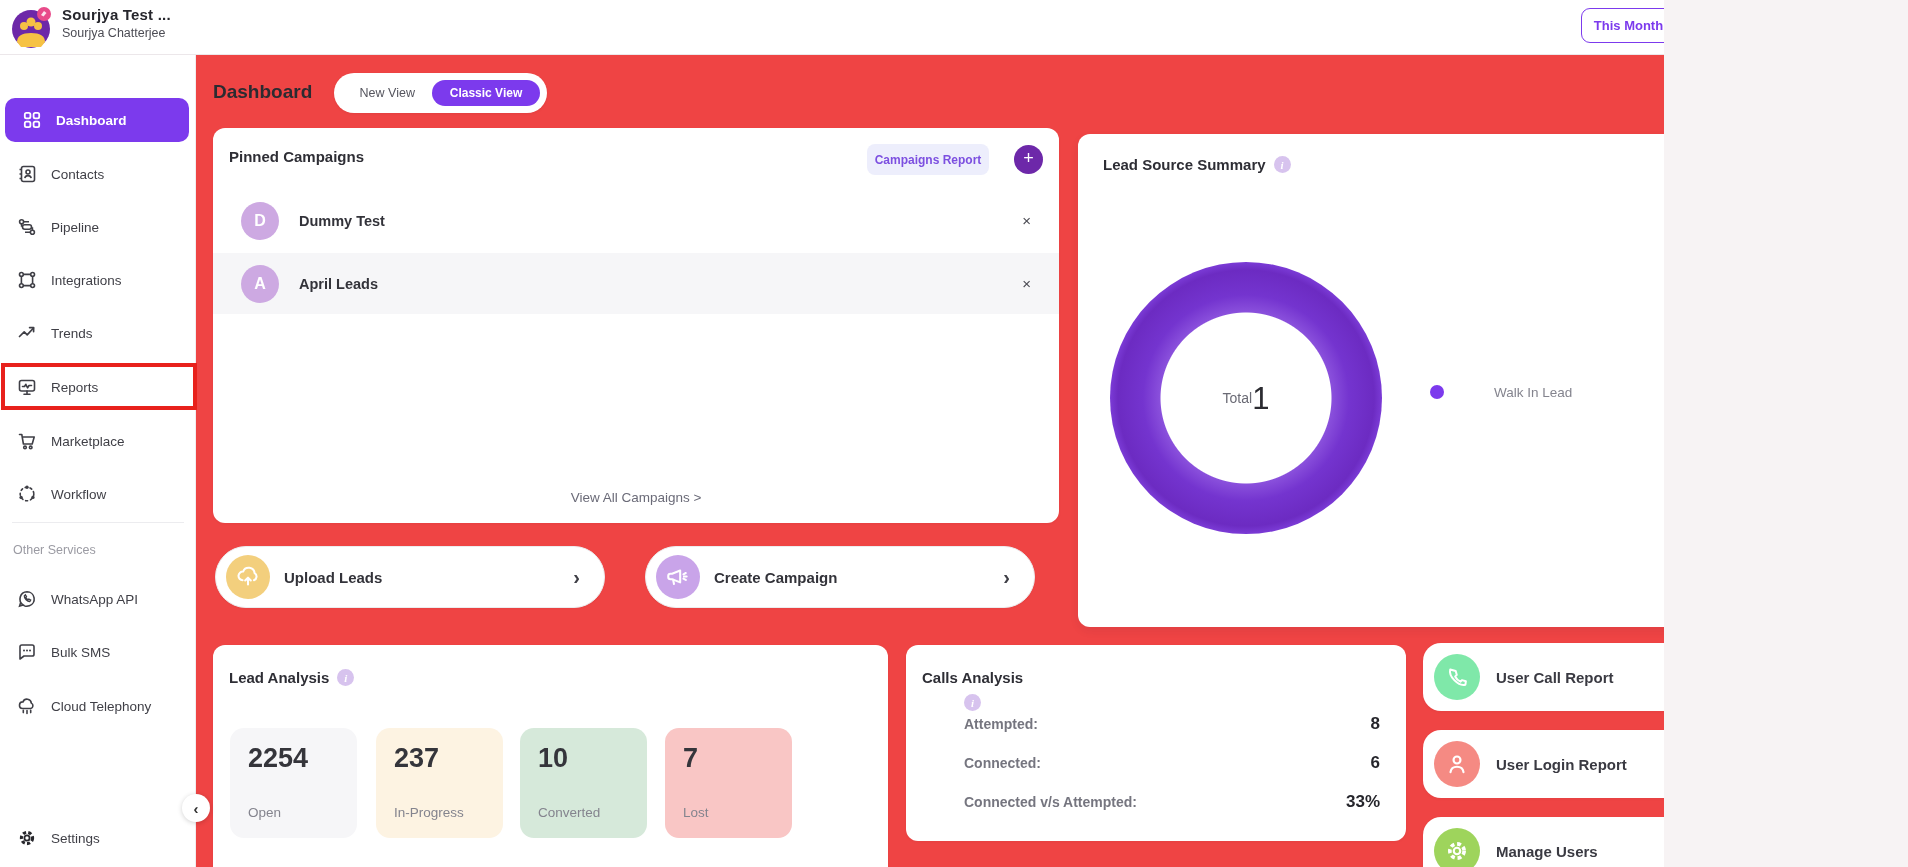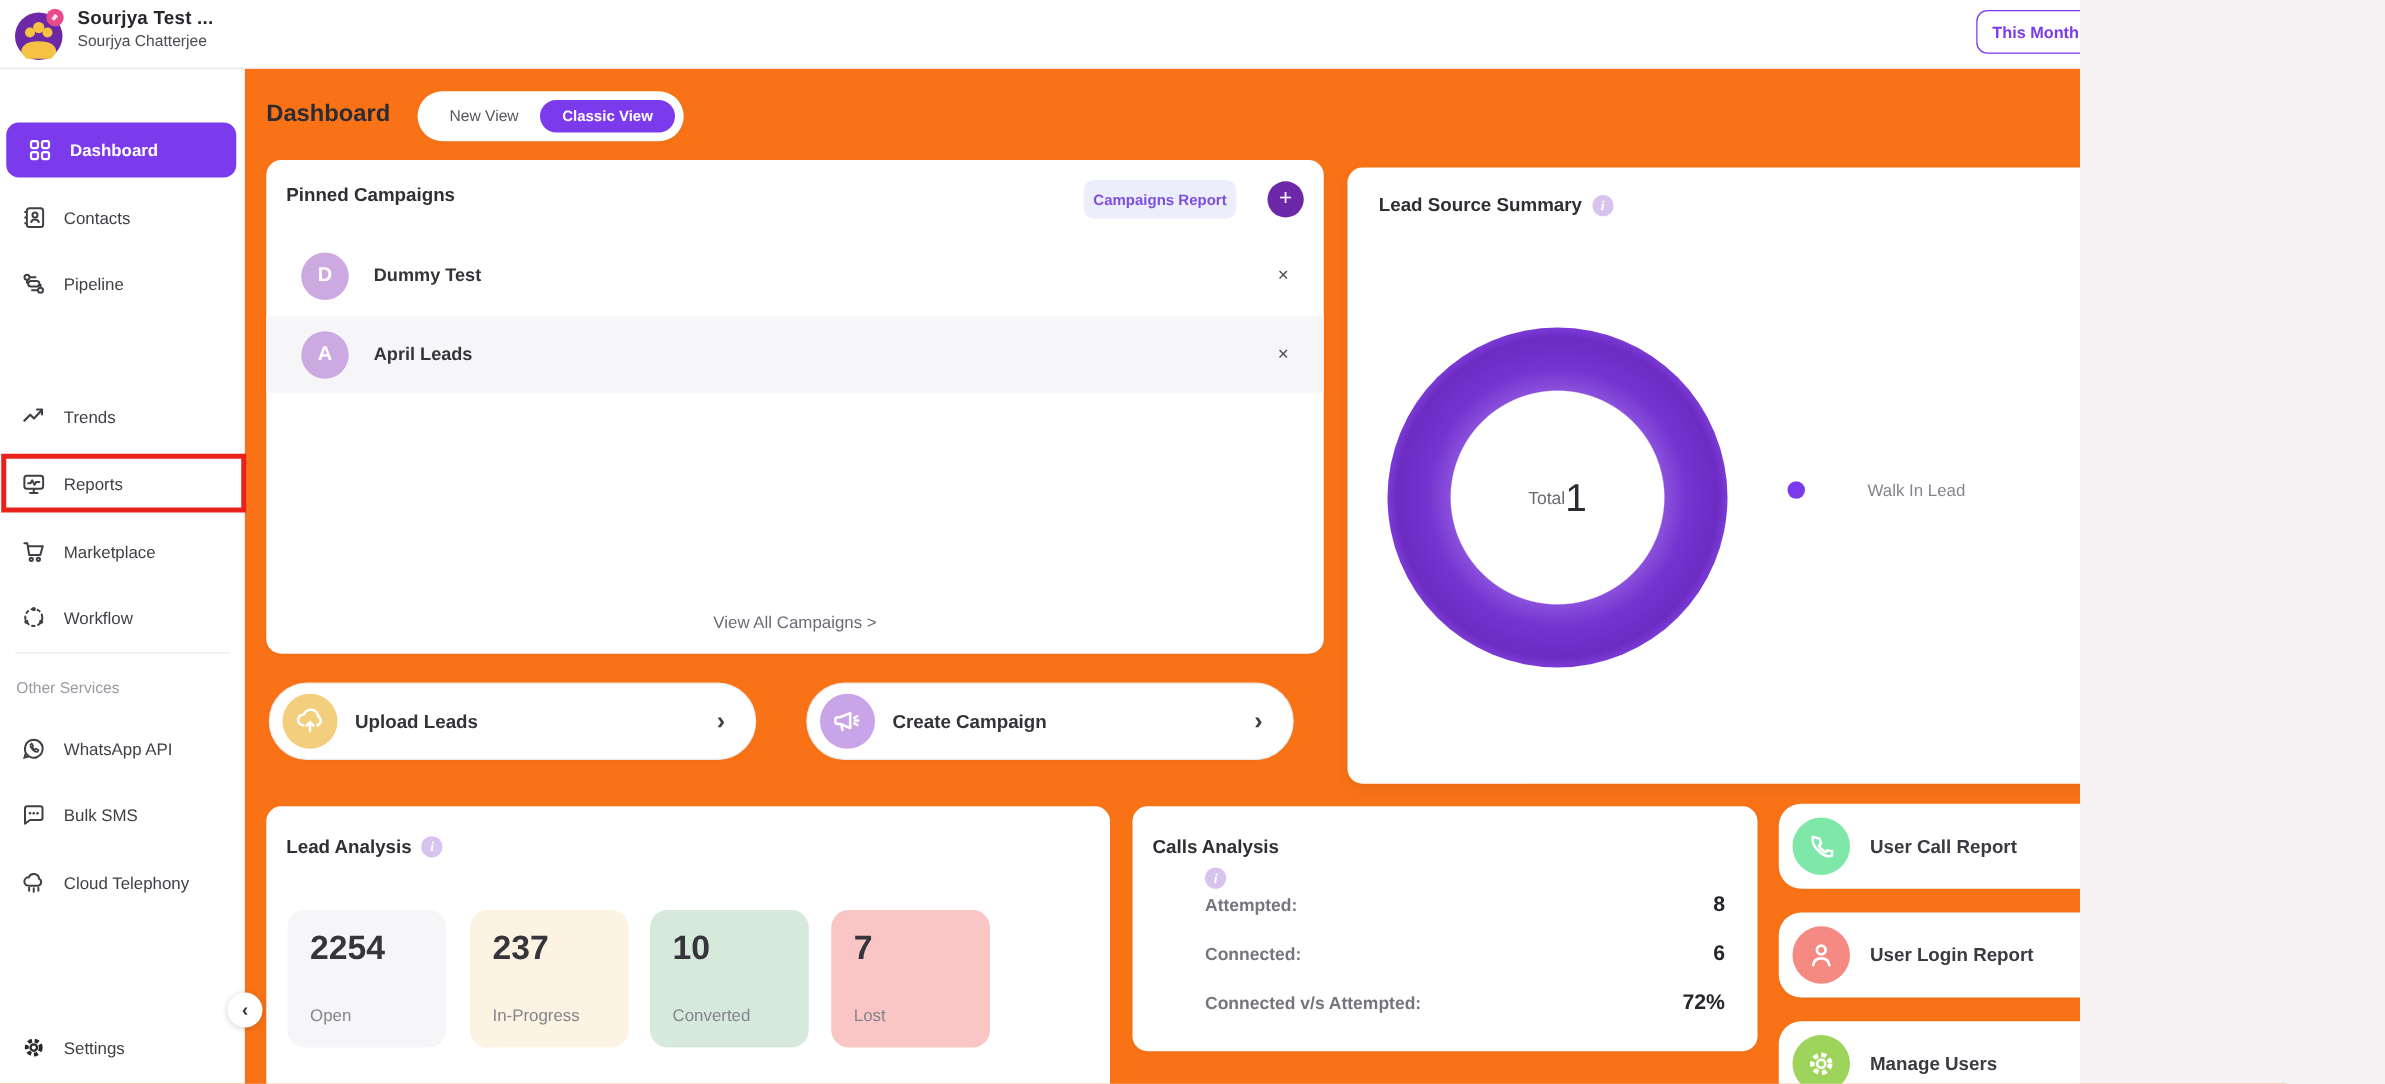--- a/index.html
+++ b/index.html
@@ -1,18 +1,18 @@
 <!DOCTYPE html>
 <html><head>
 <meta charset="utf-8">
 <style>
   * { margin:0; padding:0; box-sizing:border-box; }
   html,body { width:1908px; height:867px; }
   body { font-family:"Liberation Sans", sans-serif; background:#f7f3f4; overflow:hidden; }
-  #app { position:relative; width:1664px; height:867px; overflow:hidden; background:#f97316; }
+  #app { position:relative; width:1664px; height:867px; overflow:hidden; background:#ef4444; }
 
   
   .topbar { position:absolute; left:0; top:0; width:1908px; height:55px; background:#fff; border-bottom:1px solid #ece7ea; z-index:20; }
   .logo-wrap { position:absolute; left:10px; top:6px; width:46px; height:44px; }
   .org-block { position:absolute; left:62px; top:6px; }
   .org-name { font-size:15px; font-weight:bold; color:#26262c; letter-spacing:.2px; }
   .user-name { font-size:12.5px; color:#4c4c54; margin-top:3px; }
   .period-btn { position:absolute; left:1581px; top:8px; width:113px; height:35px; border:1.5px solid #7c3aed; border-radius:9px; background:#fff; display:flex; align-items:center; justify-content:center; gap:6px; color:#7c3aed; font-size:13px; font-weight:600; cursor:pointer; }
   .tb-icon { position:absolute; top:15px; width:24px; height:24px; color:#77777f; cursor:pointer; }
   .tb-dot { position:absolute; left:1806px; top:6px; width:12px; height:12px; border-radius:50%; background:#f04438; }
@@ -185,20 +185,32 @@
         <g fill="none" stroke="currentColor" stroke-width="1.6">
           <circle cx="4.6" cy="4.8" r="2"></circle>
             <circle cx="15.4" cy="15.2" r="2"></circle>
           <rect x="5.5" y="7.8" width="9" height="4.4" rx="2.2"></rect>
           <path d="M6.6 4.8h5.4M8 15.2h5.4M4.6 6.8v3M15.4 10.2v3"></path>
         </g>
       </svg>
       <span>Pipeline</span>
     </div>
 
+    <div class="nav-item" style="top:203px">
+      <svg width="20" height="20" viewBox="0 0 20 20">
+        <g fill="none" stroke="currentColor" stroke-width="1.6">
+          <circle cx="4.4" cy="4.4" r="1.9"></circle>
+            <circle cx="15.6" cy="4.4" r="1.9"></circle>
+          <circle cx="4.4" cy="15.6" r="1.9"></circle>
+            <circle cx="15.6" cy="15.6" r="1.9"></circle>
+          <path d="M6.4 4.4h7.3M4.4 6.4v7.3M15.6 6.4v7.3M6.4 15.6h7.3"></path>
+        </g>
+      </svg>
+      <span>Integrations</span>
+    </div>
 
     <div class="nav-item" style="top:256px">
       <svg width="20" height="20" viewBox="0 0 20 20">
         <g fill="none" stroke="currentColor" stroke-width="1.7" stroke-linecap="round" stroke-linejoin="round">
           <path d="M2.5 13.5l4.7-4.7 3 3 6.3-6.8"></path>
             <path d="M12.6 4.6h4v4"></path>
         </g>
       </svg>
       <span>Trends</span>
     </div>
@@ -384,21 +396,21 @@
     <div class="calls-row" style="top:66px">
       <span class="calls-label">Attempted:</span>
       <span class="calls-value">8</span>
     </div>
     <div class="calls-row" style="top:105px">
       <span class="calls-label">Connected:</span>
       <span class="calls-value">6</span>
     </div>
     <div class="calls-row" style="top:144px">
       <span class="calls-label">Connected v/s Attempted:</span>
-      <span class="calls-value">72%</span>
+      <span class="calls-value">33%</span>
     </div>
   </div>
 
   <div class="report-card" style="top:643px">
     <span class="report-icon" style="background-color: rgb(127, 232, 169);">
       <svg width="24" height="24" viewBox="0 0 24 24" fill="none" stroke="#fff" stroke-width="2" stroke-linecap="round" stroke-linejoin="round">
         <path d="M5.2 4.5c-.9 3.4 1 7.6 4.3 10.9 3.3 3.3 7.5 5.2 10.9 4.3l.5-3.5-3.9-1.1-1.6 1.6c-2-.9-4.3-3.2-5.2-5.2l1.6-1.6-1.1-3.9z"></path>
       </svg>
     </span>
     <span class="report-label">User Call Report</span>

